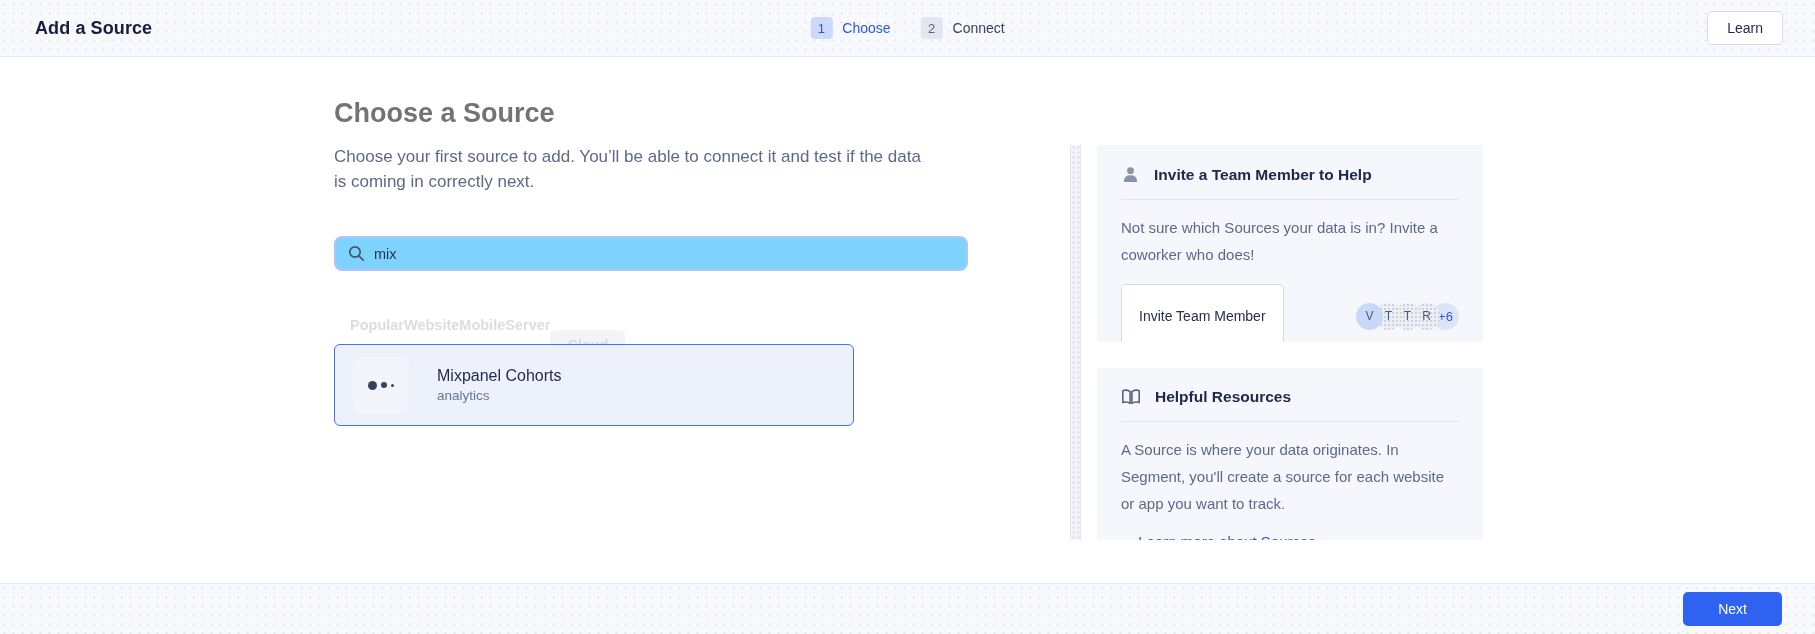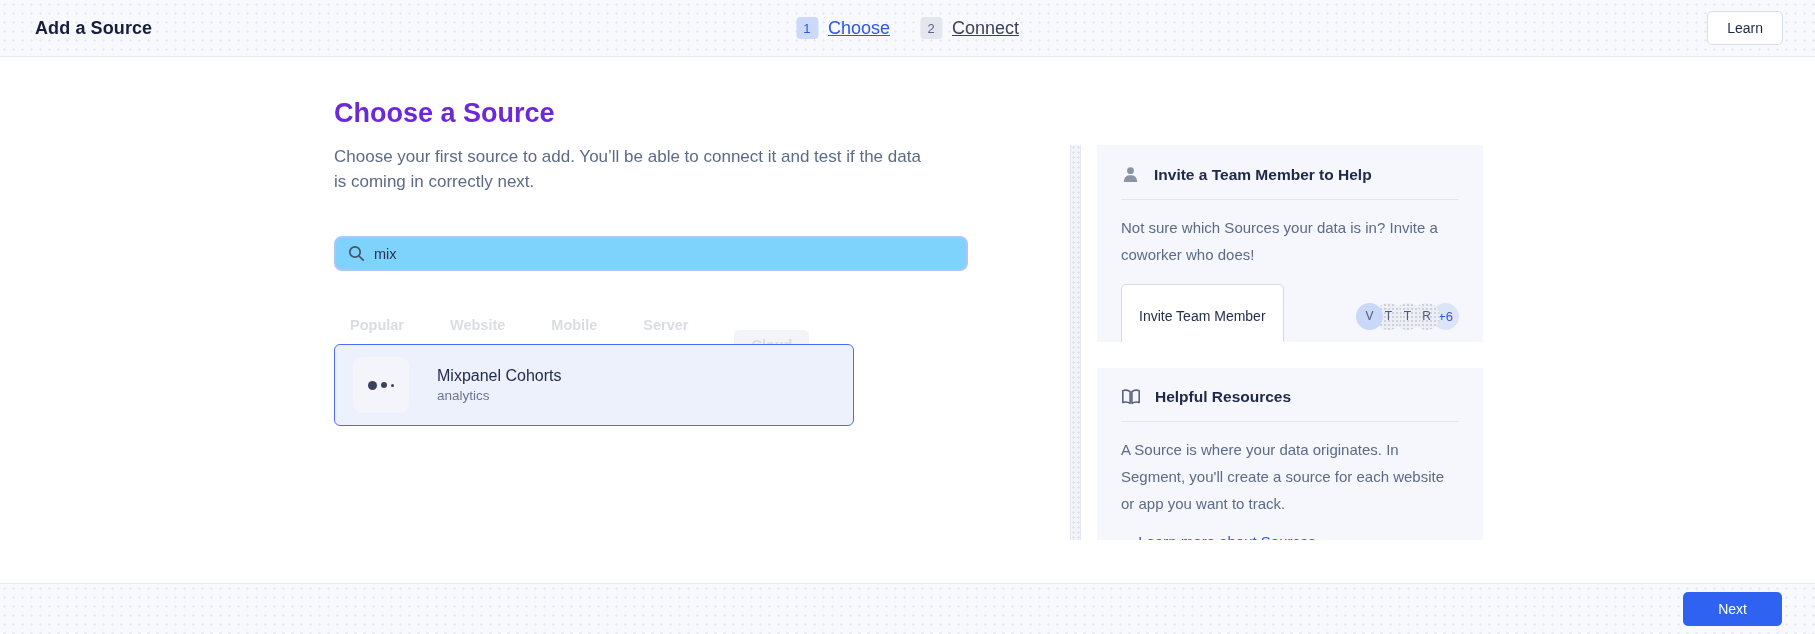--- a/index.html
+++ b/index.html
@@ -25,50 +25,50 @@
   }
   .step { display:flex; align-items:center; gap:10px; }
   .step-badge {
     width:22px; height:22px; border-radius:4px; display:flex; align-items:center; justify-content:center;
     font-size:13px;
   }
   .step.active .step-badge { background:#ccd9fa; color:#2b57e8; }
   .step.active .step-label { color:#2b57e8; }
   .step.inactive .step-badge { background:#e3e6ee; color:#5c6480; }
   .step.inactive .step-label { color:#3a4159; }
-  .step-label { font-size:18px;text-decoration:underline; }
+  .step-label { font-size:14px; }
   .close-btn {
     position:absolute; right:32px; top:11px;
     background:#ffffff; border:1px solid #d8dce8; border-radius:5px;
     padding:8px 19px; font-size:14px; color:#1f2742; cursor:pointer;
     font-family:inherit;
   }
 
   
   .main-heading {
     position:absolute; left:334px; top:98px;
-    font-size:27px; font-weight:bold; color:#6d28d9;
+    font-size:27px; font-weight:bold; color:#737373;
   }
   .main-desc {
     position:absolute; left:334px; top:145px; width:595px;
     font-size:17px; line-height:1.45; color:#5d6a87;
   }
   .search-wrap {
     position:absolute; left:334px; top:236px; width:634px; height:35px;
     background:#7dd3fc; border:2px solid #b1c4f8; border-radius:8px;
     display:flex; align-items:center; padding:0 12px; gap:9px;
   }
   .search-wrap svg { flex:0 0 auto; }
   .search-input {
     border:none; outline:none; flex:1; font-size:14.5px; color:#2a3354;
     font-family:inherit; background:transparent;
   }
   .tabs {
     position:absolute; left:350px; top:290px;
-    display:flex; align-items:center; gap:46px;
+    display:flex; align-items:center; 
     opacity:.22;
   }
   .tab { font-size:14.5px; font-weight:bold; color:#5a6480; padding:6px 0; cursor:pointer; }
   .tab.pill { background:#c9cede; padding:7px 17px; border-radius:5px;margin-top:40px; }
 
   .result-card {
     position:absolute; left:334px; top:344px; width:520px; height:82px;
     background:#edf1fc; border:1.5px solid #4a6cf7; border-radius:6px;
     display:flex; align-items:center; padding:0 18px; gap:28px; cursor:pointer;
   }

